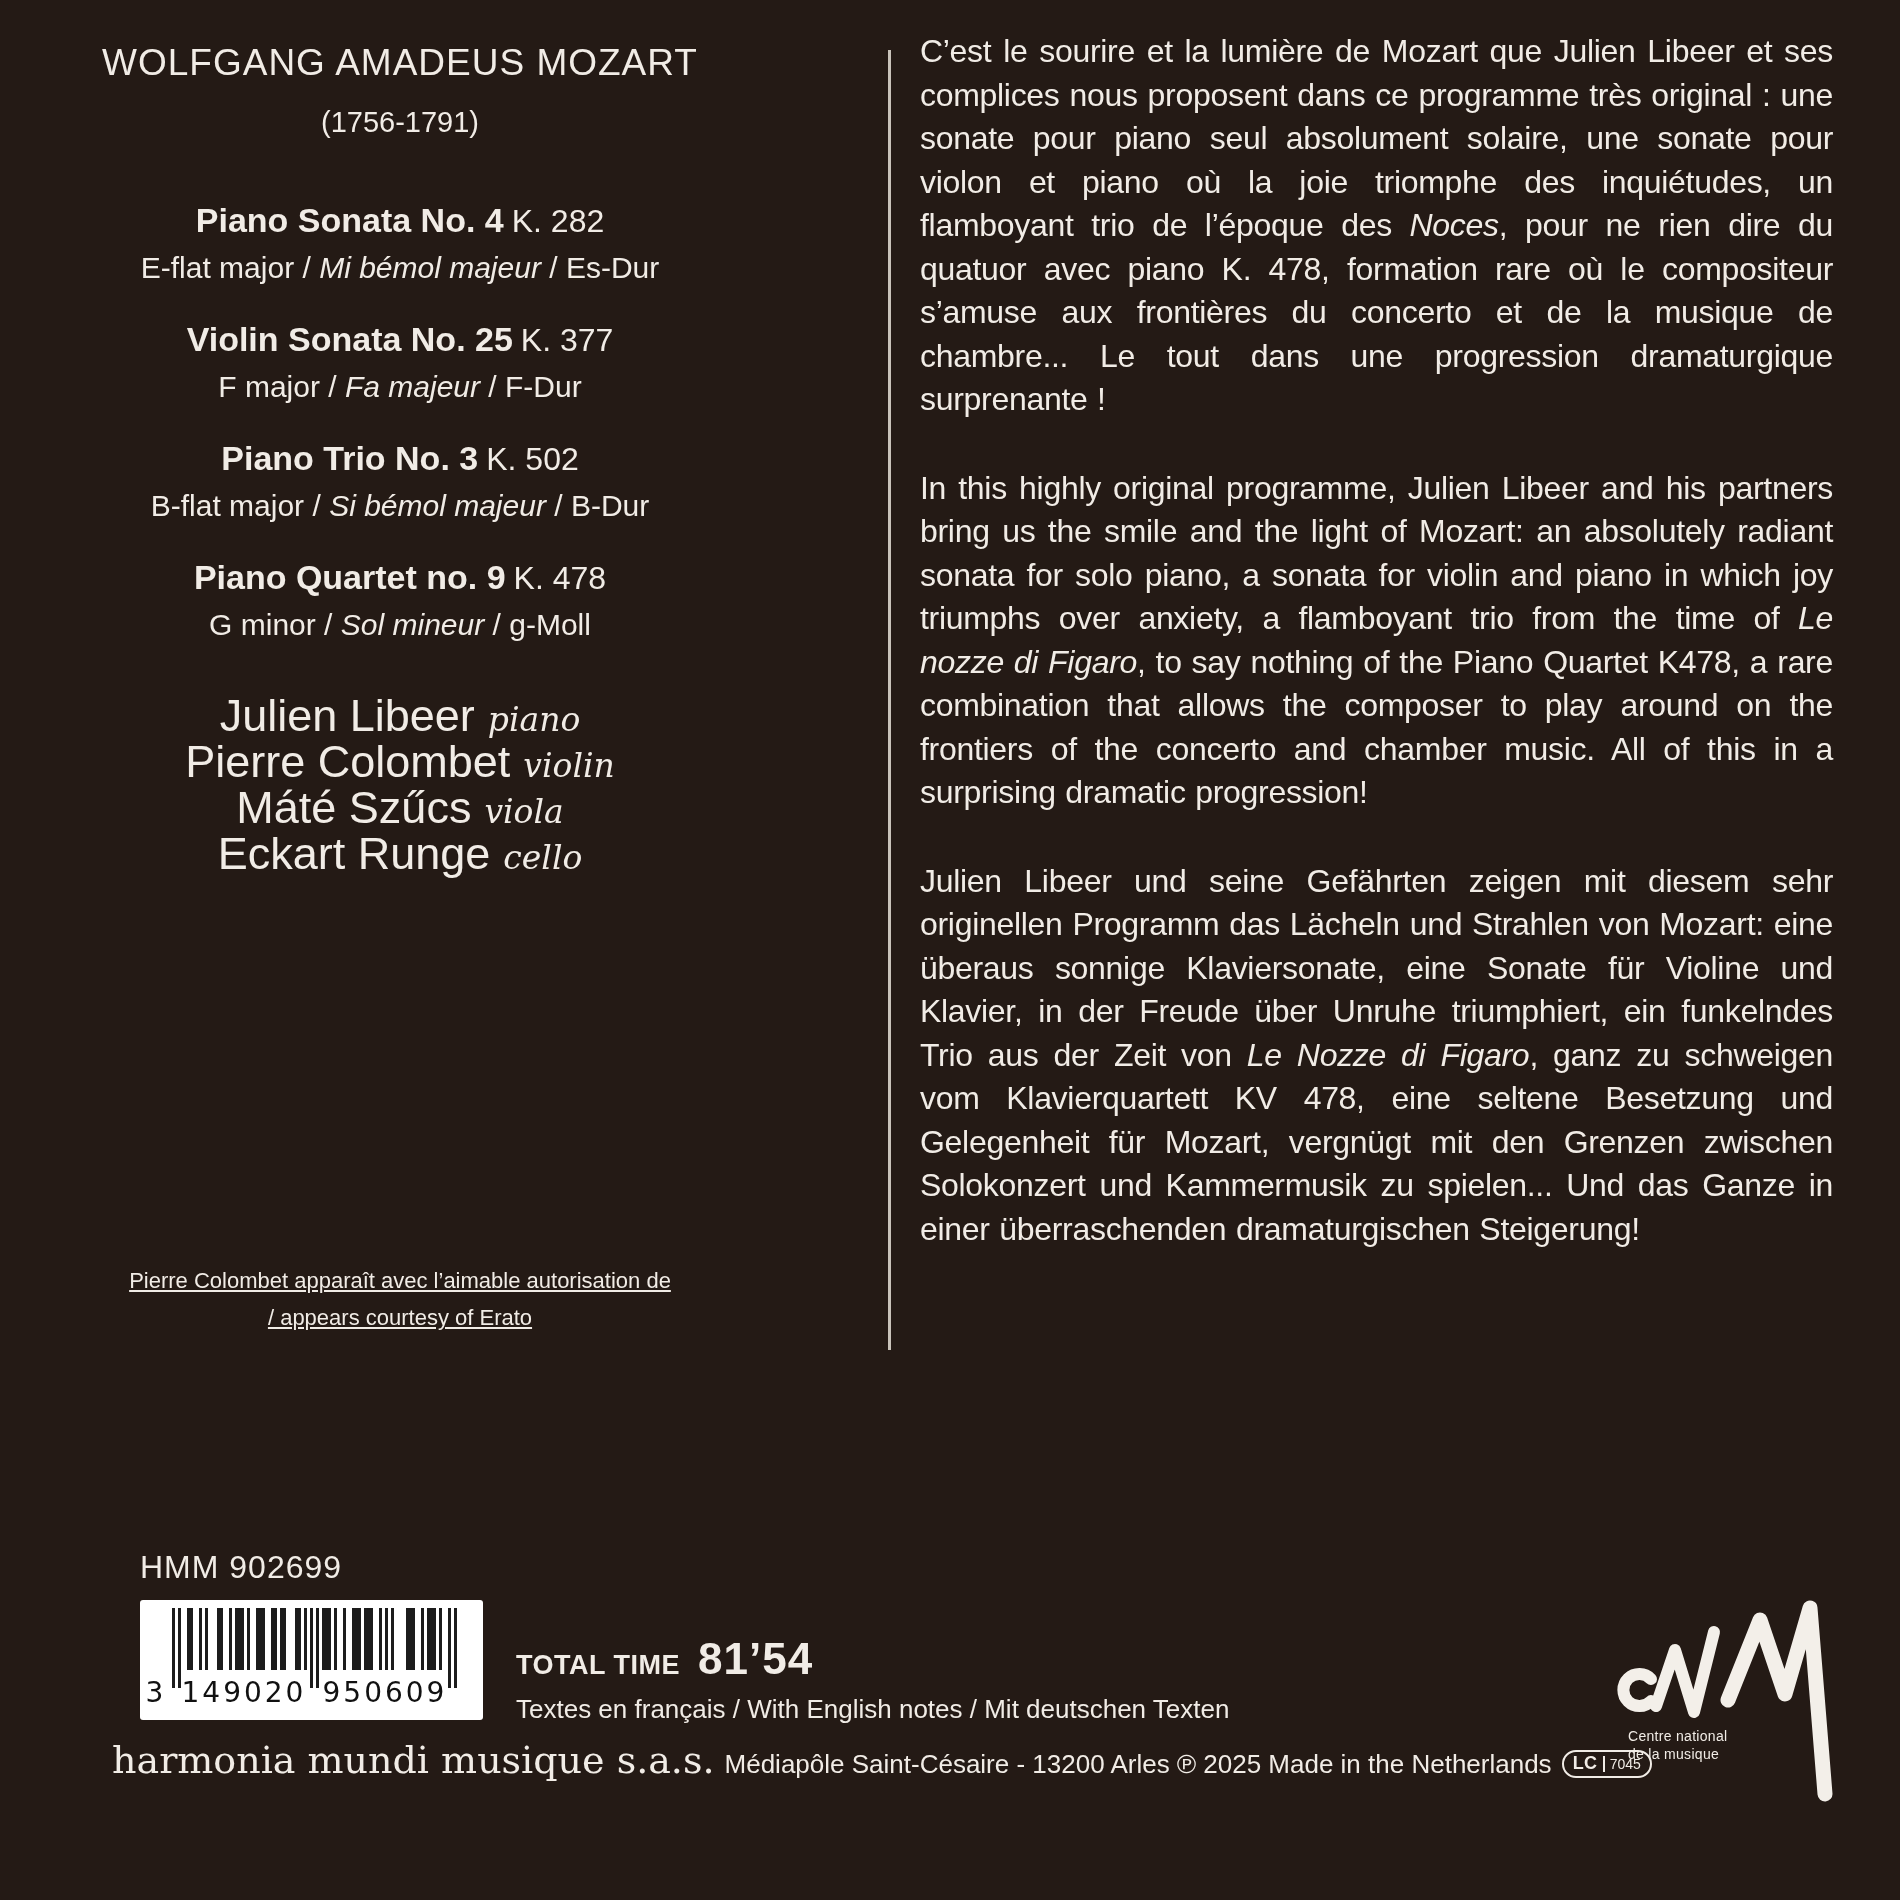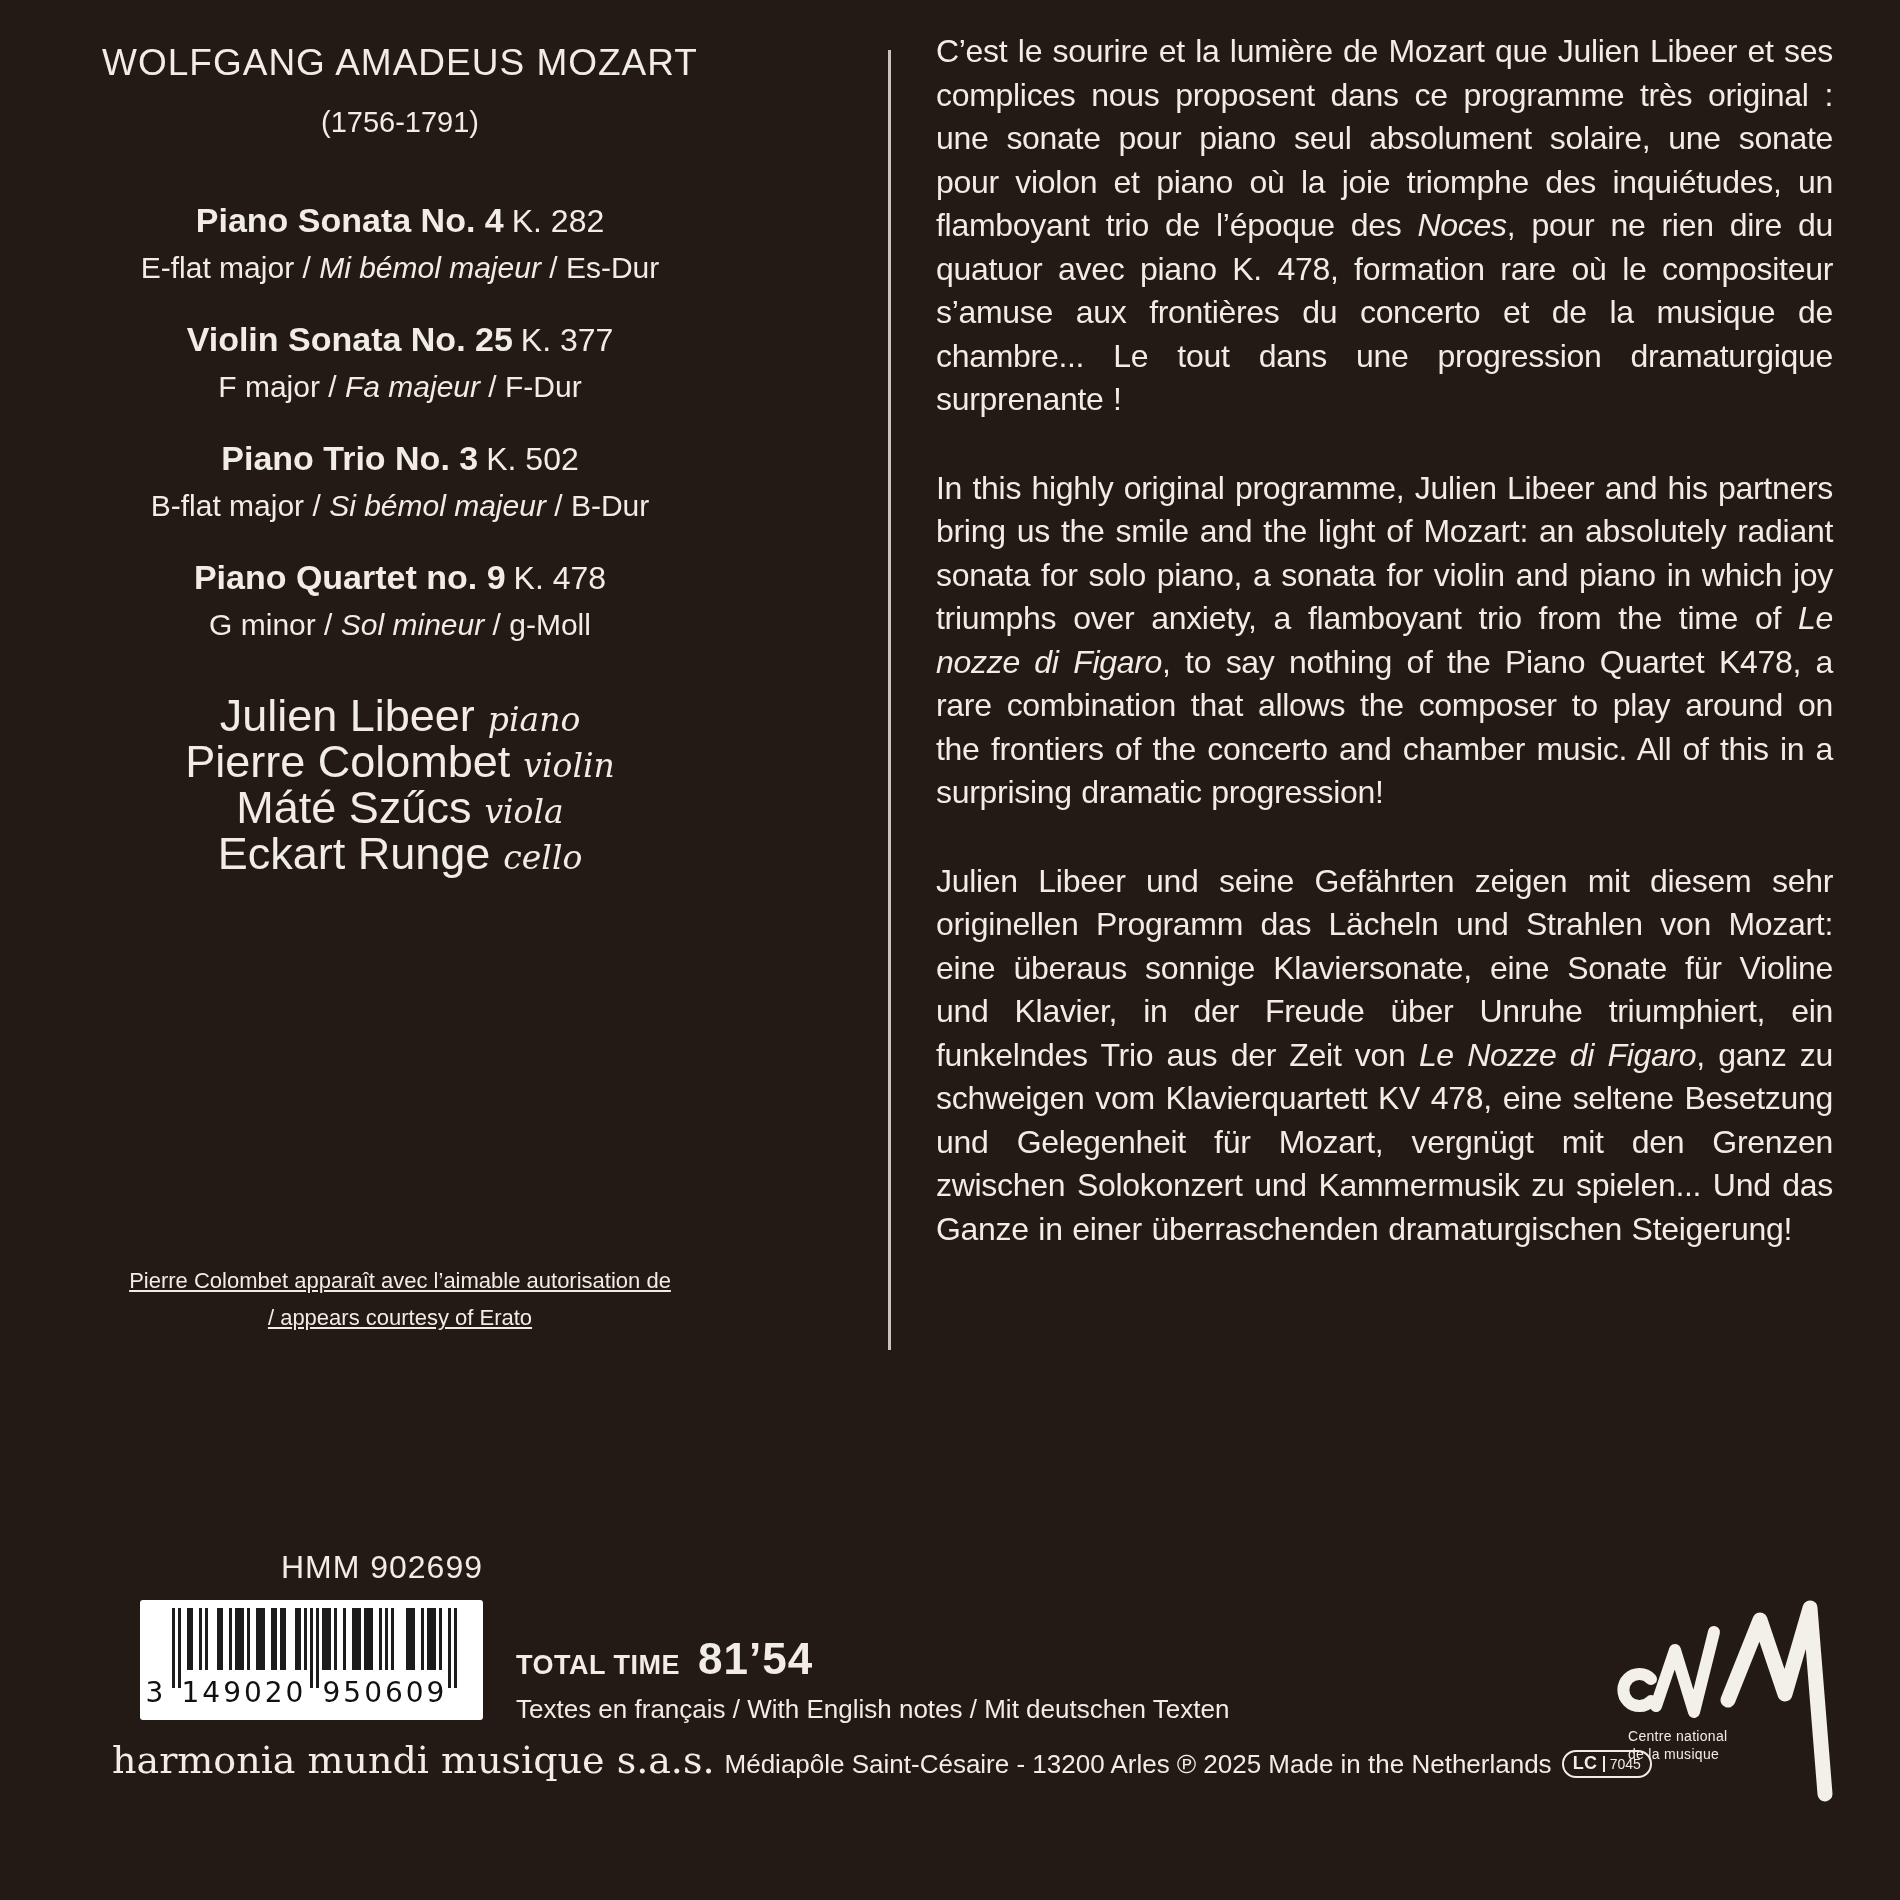--- a/index.html
+++ b/index.html
@@ -30,25 +30,25 @@
   .performer{line-height:36px;}
   .pname{font-size:45px;font-weight:400;}
   .pinstr{font-family:"DejaVu Serif",serif;font-style:italic;font-size:33px;margin-left:13px;}
   .note-block{position:absolute;left:55px;top:1262px;width:690px;text-align:center;
     font-size:22px;line-height:37px;text-decoration:underline;}
   
   .divider{position:absolute;left:888px;top:50px;width:3px;height:1300px;
     background:var(--divider);opacity:.92;}
   
   .right-col{position:absolute;left:920px;top:30px;width:913px;}
-  .right-col p{font-size:32px;line-height:43.5px;margin:0 0 45px 16px;
+  .right-col p{font-size:32px;line-height:43.5px;margin:0 0 45px 0;
     text-align:justify;text-align-last:left;letter-spacing:-0.3px;word-spacing:1px;}
   .right-col p em{font-style:italic;}
   
-  .catalog-number{position:absolute;left:140px;top:1549px;width:343px;text-align:right;
+  .catalog-number{position:absolute;left:140px;top:1549px;width:343px;text-align:left;
     font-size:32px;letter-spacing:1px;}
   .barcode{position:absolute;left:140px;top:1600px;width:343px;height:120px;}
   .total-time{position:absolute;left:516px;top:1634px;display:flex;align-items:baseline;gap:18px;}
   .tt-label{font-size:27px;font-weight:bold;letter-spacing:.5px;}
   .tt-value{font-size:44px;font-weight:bold;letter-spacing:1px;}
   .languages{position:absolute;left:516px;top:1694px;font-size:26px;}
   .publisher-line{position:absolute;left:112px;top:1738px;display:flex;align-items:baseline;
     gap:10px;white-space:nowrap;}
   .pub-serif{font-family:"DejaVu Serif",serif;font-size:38px;}
   .pub-rest{font-size:26px;}

